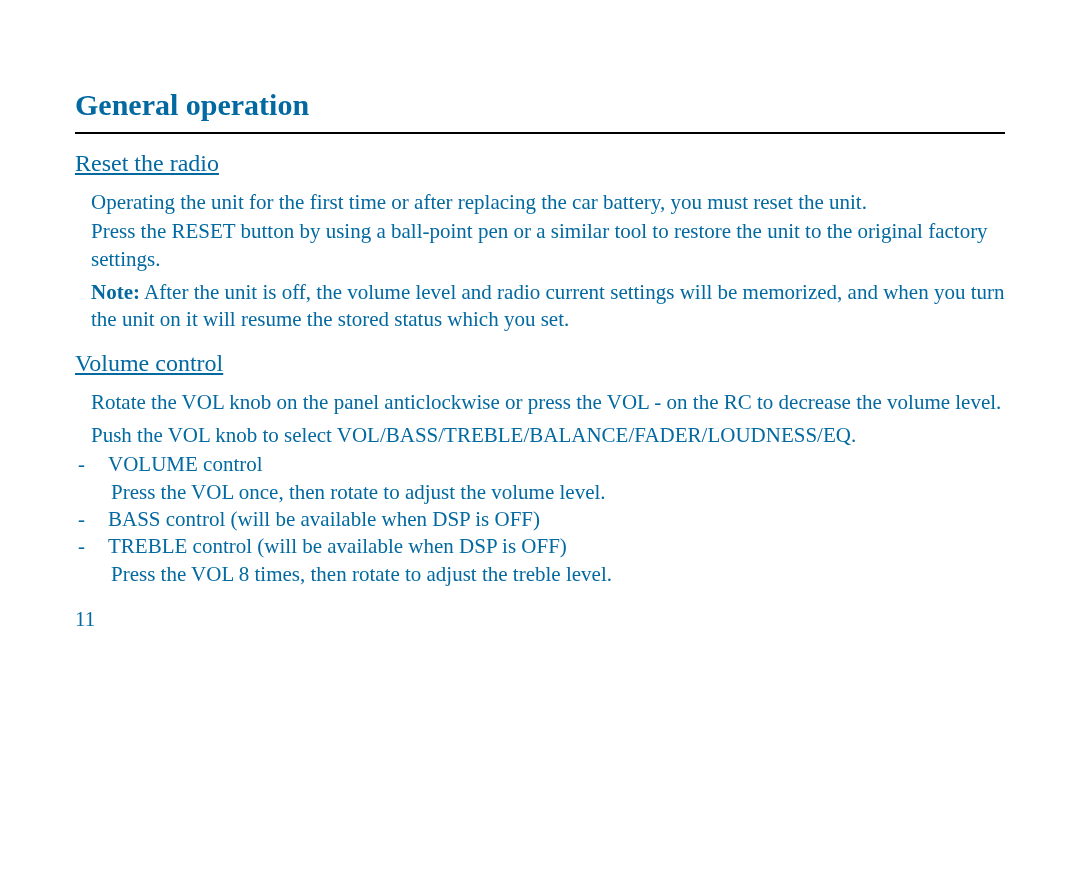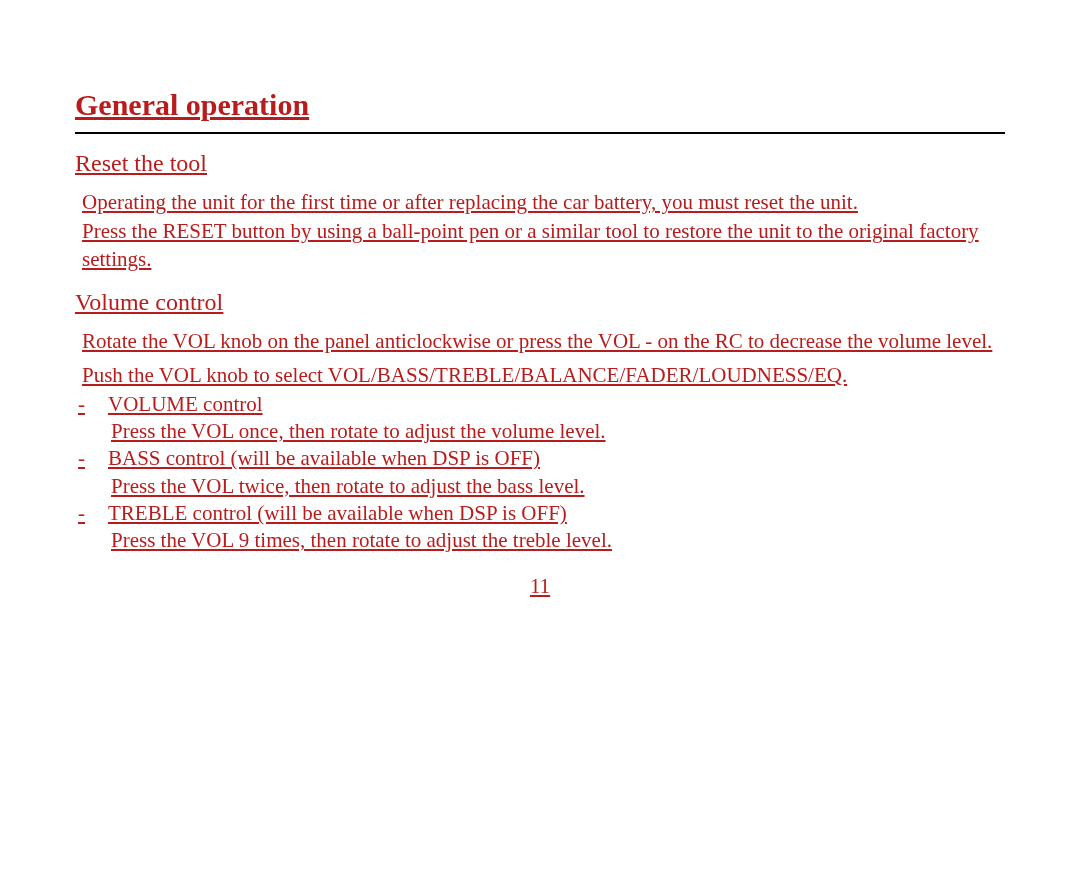--- a/index.html
+++ b/index.html
@@ -4,42 +4,41 @@
 <style>
   html, body {
     margin: 0;
     padding: 0;
     background: #fff;
     width: 1080px;
   }
   .page {
     padding: 85px 75px 0 75px;
     font-family: "Times New Roman", Times, serif;
-    color: #b91c1c;
+    color: #0369a1;
     font-size: 21px;
     line-height: 1.3;
-    text-decoration: underline;
   }
   .title {
     font-size: 30px;
     font-weight: bold;
     margin: 0 0 8px 0;
   }
   .rule {
     border: 0;
     border-top: 2.5px solid #000;
     margin: 0 0 14px 0;
   }
   .subhead {
     font-size: 24px;
     text-decoration: underline;
     margin: 14px 0 10px 0;
   }
   .para {
-    margin: 0 0 2px 7px;
+    margin: 0 0 2px 16px;
   }
   .block {
     margin-bottom: 6px;
   }
   .list {
     margin: 2px 0 0 0;
     padding: 0;
   }
   .li {
     display: flex;
@@ -48,41 +47,44 @@
     width: 30px;
     padding-left: 3px;
   }
   .li-body {
     flex: 1;
   }
   .li-sub {
     padding-left: 36px;
   }
   .pagenum {
-    text-align: center;
+    text-align: left;
     margin-top: 18px;
     font-size: 21px;
   }
   .bold { font-weight: bold; }
 </style>
 </head>
 <body>
 
 <div class="page">
 
   <h1 class="title">General operation</h1>
   <hr class="rule">
 
-  <div class="subhead">Reset the tool</div>
+  <div class="subhead">Reset the radio</div>
   <div class="block">
     <p class="para">Operating the unit for the first time or after replacing the car battery, you must reset the unit.</p>
     <p class="para">Press the RESET button by using a ball-point pen or a similar tool to restore the unit to the original factory settings.</p>
   </div>
 
   <div class="block">
+    <p class="para">
+      <span class="bold">Note:</span><span> After the unit is off, the volume level and radio current settings will be memorized, and when you turn the unit on it will resume the stored status which you set.</span>
+    </p>
   </div>
 
   <div class="subhead">Volume control</div>
   <div class="block">
     <p class="para">Rotate the VOL knob on the panel anticlockwise or press the VOL - on the RC to decrease the volume level.</p>
   </div>
 
   <div class="block">
     <p class="para">Push the VOL knob to select VOL/BASS/TREBLE/BALANCE/FADER/LOUDNESS/EQ.</p>
     <div class="list">
@@ -90,25 +92,24 @@
       <div class="li">
         <div class="dash">-</div>
         <div class="li-body">VOLUME control</div>
       </div>
       <div class="li-sub">Press the VOL once, then rotate to adjust the volume level.</div>
 
       <div class="li">
         <div class="dash">-</div>
         <div class="li-body">BASS control (will be available when DSP is OFF)</div>
       </div>
-      <div class="li-sub">Press the VOL twice, then rotate to adjust the bass level.</div>
 
       <div class="li">
         <div class="dash">-</div>
         <div class="li-body">TREBLE control (will be available when DSP is OFF)</div>
       </div>
-      <div class="li-sub">Press the VOL 9 times, then rotate to adjust the treble level.</div>
+      <div class="li-sub">Press the VOL 8 times, then rotate to adjust the treble level.</div>
 
     </div>
   </div>
 
   <div class="pagenum">11</div>
 </div>
 
 </body></html>

